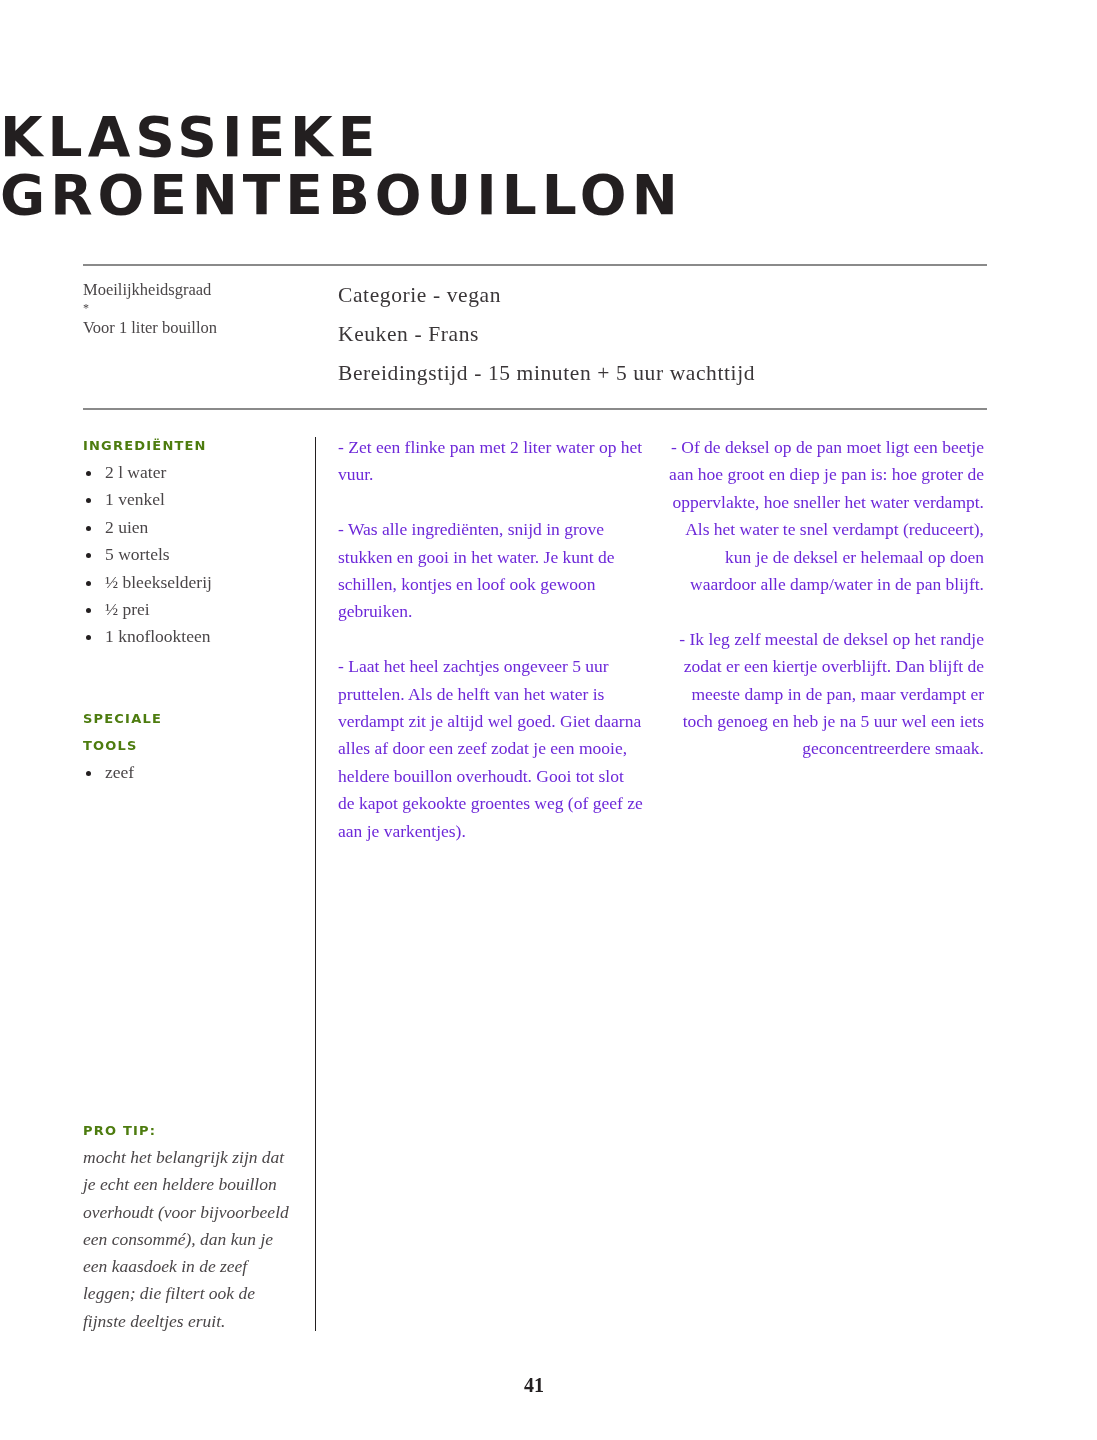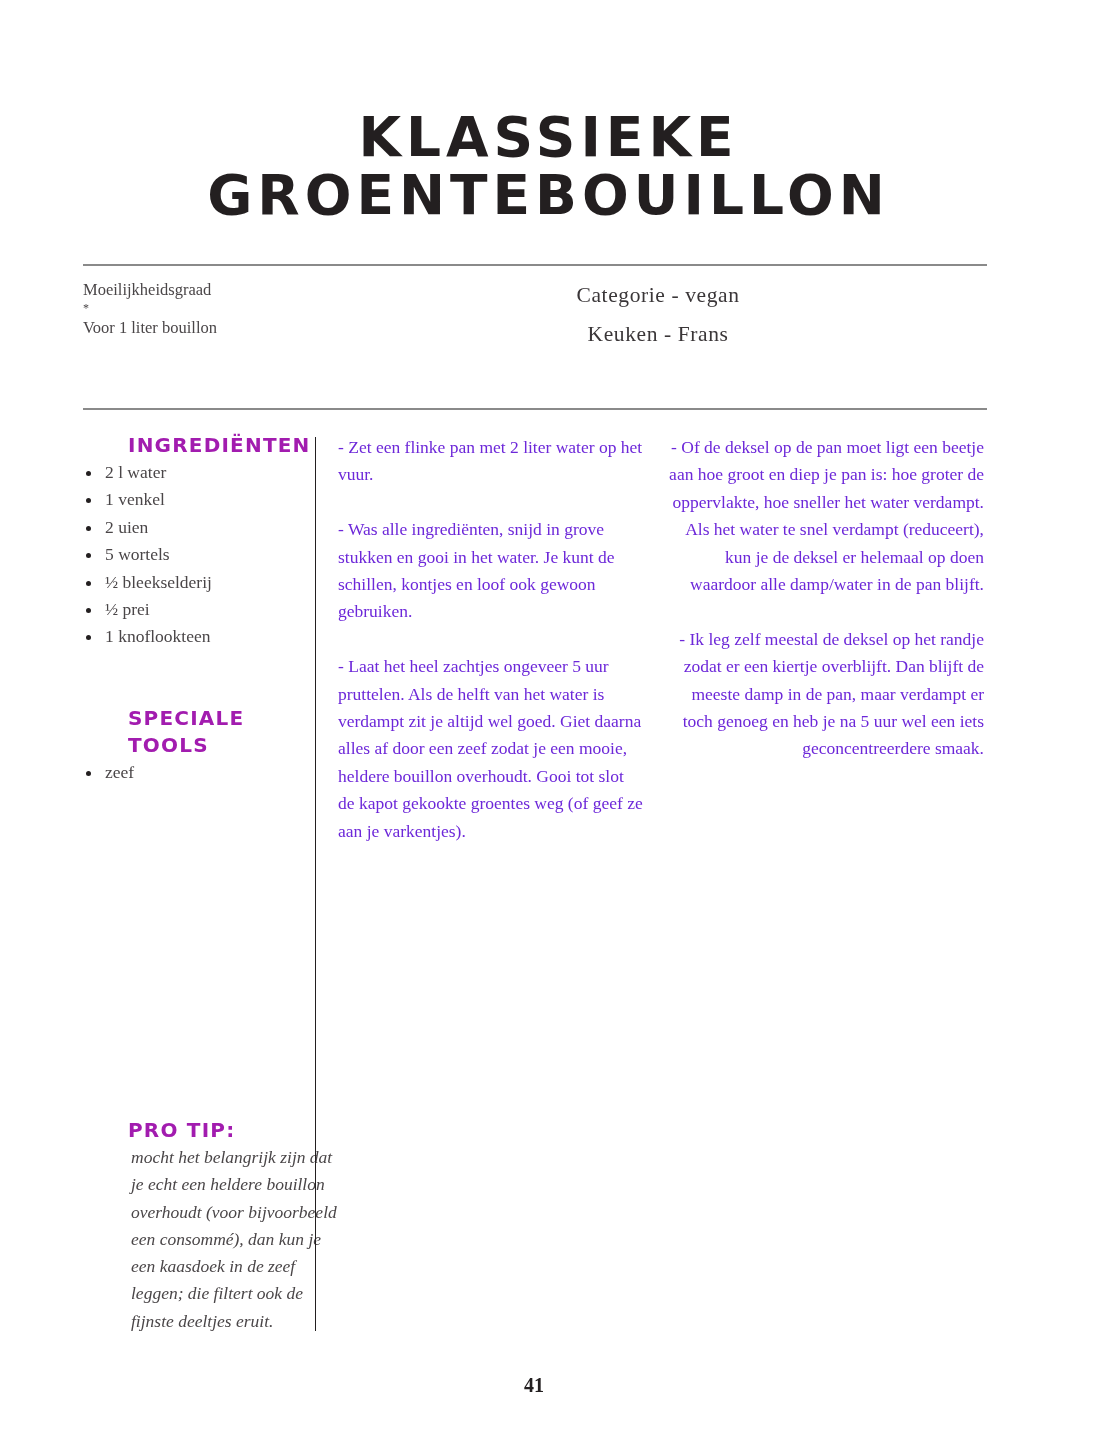--- a/index.html
+++ b/index.html
@@ -3,69 +3,68 @@
   <meta charset="utf-8">
   <style>
     html, body { margin: 0; padding: 0; background: #ffffff; }
     body {
       width: 1097px; height: 1440px; position: relative; overflow: hidden;
       color: #231f20;
       font-family: "Liberation Serif", "DejaVu Serif", serif;
     }
     .title {
       position: absolute; left: 0; top: 108px; width: 1097px;
-      text-align: center;
       font-family: "DejaVu Sans", "Liberation Sans", sans-serif;
       font-weight: bold; font-size: 55px; line-height: 58px;
       letter-spacing: 5px; color: #231f20;
     }
     .title span { display: block; }
     .rule {
       position: absolute; left: 83px; width: 904px; height: 0;
       border-top: 2px solid #8a8a8a;
     }
     .rule.r1 { top: 264px; }
     .rule.r2 { top: 408px; }
     .meta-left {
       position: absolute; left: 83px; top: 280px; width: 220px;
       font-size: 16.5px; color: #4a4648; line-height: 20px;
     }
     .meta-left .star { font-size: 12px; line-height: 14px; margin: 1px 0 3px 0; }
     .meta-right {
       position: absolute; left: 338px; top: 280px; width: 640px;
       font-size: 21.5px; color: #3a3638; letter-spacing: 0.6px;
     }
-    .meta-right div { height: 39px; line-height: 30px; text-align: center; }
+    .meta-right div { height: 39px; line-height: 30px; }
     .vline {
       position: absolute; left: 315px; top: 437px; width: 0; height: 894px;
       border-left: 1.5px solid #231f20;
     }
     .side {
       position: absolute; left: 83px; width: 220px;
     }
     .h {
       font-family: "DejaVu Sans", "Liberation Sans", sans-serif;
-      font-weight: bold; font-size: 20px; line-height: 27px;
-      letter-spacing: 1.2px; color: #a21caf; margin-left: 45px;
+      font-weight: bold; font-size: 13px; line-height: 27px;
+      letter-spacing: 1.2px; color: #4d7c0f;
     }
     ul.bl { list-style: none; margin: 0; padding: 0; }
     ul.bl li {
       position: relative; padding-left: 22px;
       font-size: 17.5px; line-height: 27.4px; color: #4a4648;
     }
     ul.bl li::before {
       content: ""; position: absolute; left: 3px; top: 12px;
       width: 5px; height: 5px; border-radius: 50%; background: #231f20;
     }
     .ingr { top: 432px; }
     .tools { top: 705px; }
     .protip { top: 1117px; }
     .protip .tip {
       font-style: italic; font-size: 17.5px; line-height: 27.3px;
-      color: #4a4648; width: 215px; margin-left: 48px;
+      color: #4a4648; width: 215px;
     }
     .col {
       position: absolute; top: 434px;
       font-size: 17.5px; line-height: 27.4px; color: #6d28d9;
     }
     .col p { margin: 0 0 27.4px 0; }
     .c1 { left: 338px; width: 305px; }
     .c2 { left: 669px; width: 315px; text-align: right; }
     .pagenum {
       position: absolute; left: 0; width: 1068px; top: 1374px;
@@ -84,20 +83,21 @@
 
 <div class="meta-left">
   <div>Moeilijkheidsgraad</div>
   <div class="star">*</div>
   <div>Voor 1 liter bouillon</div>
 </div>
 
 <div class="meta-right">
   <div>Categorie - vegan</div>
   <div>Keuken - Frans</div>
+  <div>Bereidingstijd - 15 minuten + 5 uur wachttijd</div>
 </div>
 
 <div class="rule r2"></div>
 
 <div class="side ingr">
   <div class="h">INGREDIËNTEN</div>
   <ul class="bl">
     <li>2 l water</li>
     <li>1 venkel</li>
     <li>2 uien</li>

